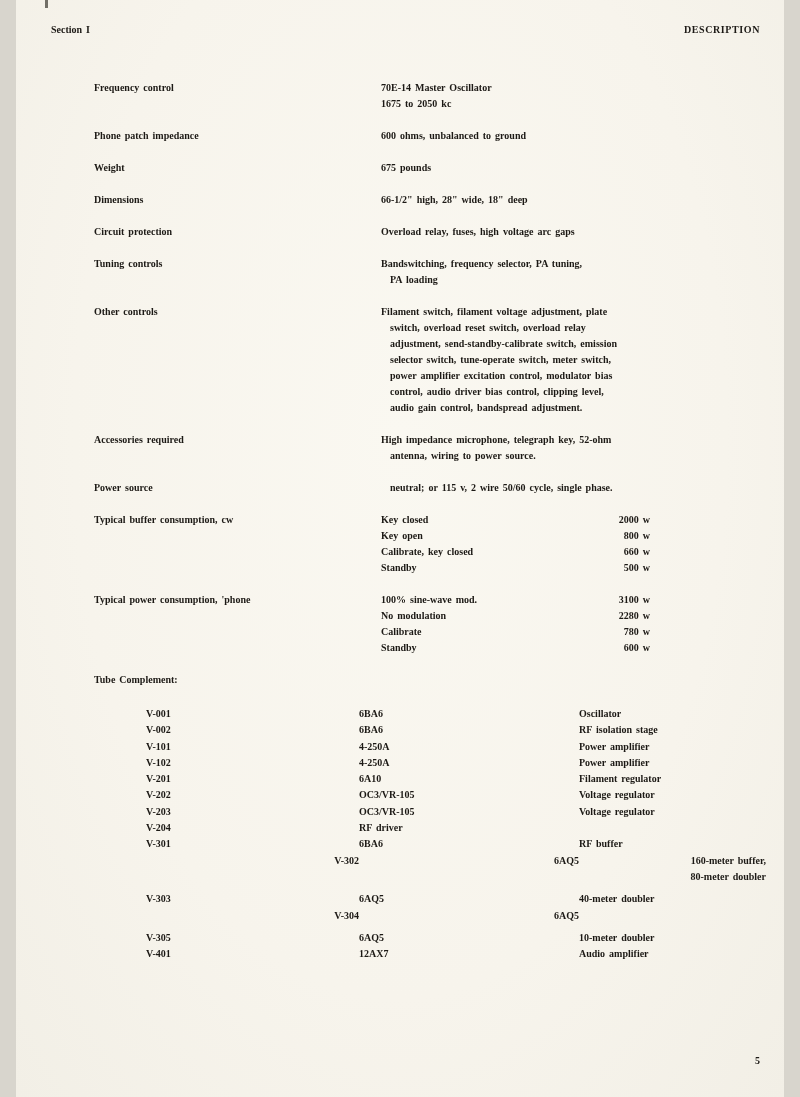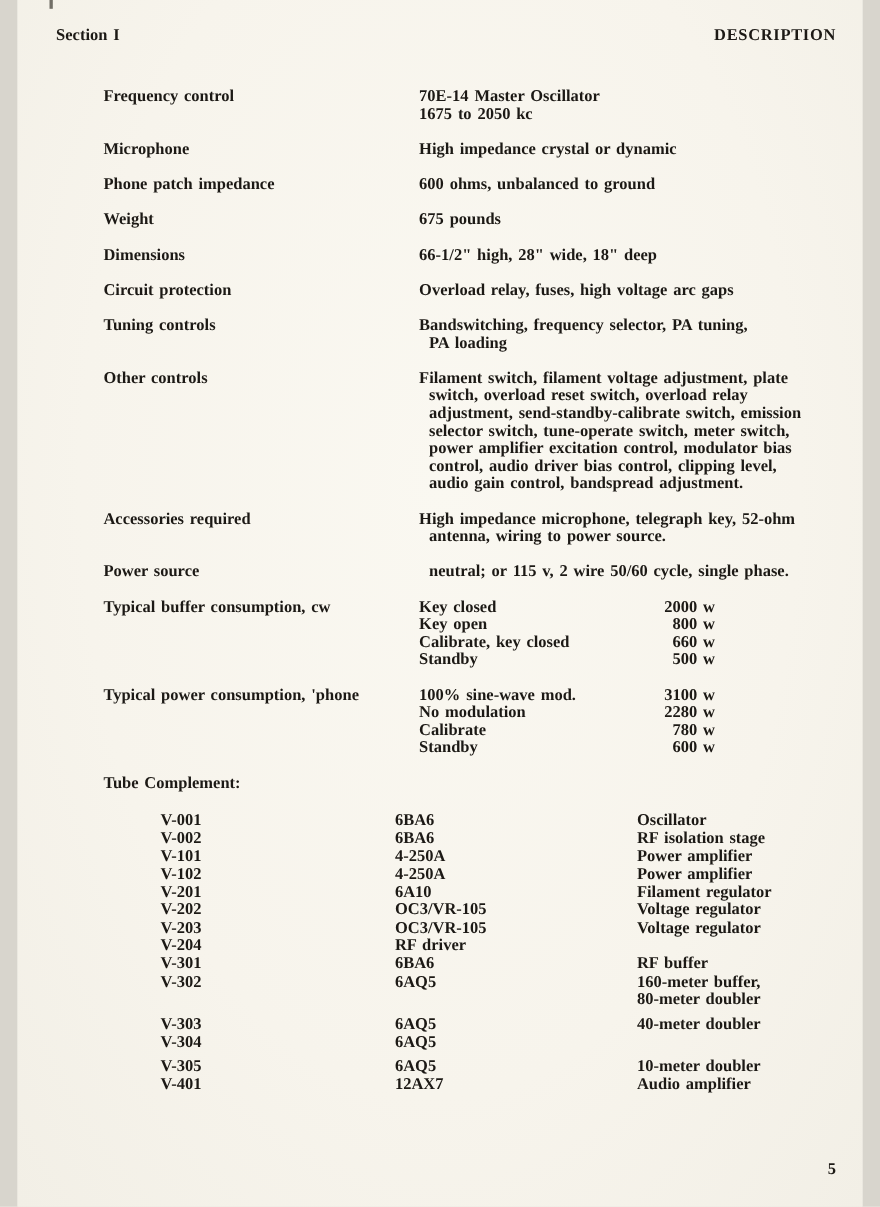--- a/index.html
+++ b/index.html
@@ -7,21 +7,21 @@
   .page {
     position:relative;
     width:768px; height:1097px;
     margin:0 auto;
     background:#f8f5ee;
     background-image: radial-gradient(ellipse at 50% 40%, #faf8f1 0%, #f7f4ec 60%, #f2efe6 100%);
     overflow:hidden;
     font-family:"Liberation Serif","DejaVu Serif",serif;
     font-weight:700;
     color:#1c1915;
-    font-size:15px;
+    font-size:10px;
     word-spacing:1.5px;
   }
   .corner-mark {
     position:absolute; left:29px; top:0;
     width:3px; height:8px; background:#3a372f; opacity:.7;
   }
   .running-head {
     position:absolute; top:24px; left:35px; right:24px;
     display:flex; justify-content:space-between; align-items:baseline;
   }
@@ -37,21 +37,21 @@
   .vline { white-space:nowrap; }
   .vline.ind { padding-left:9px; }
   .pair { display:grid; grid-template-columns:192px 77px; }
   .pwatts { text-align:right; white-space:nowrap; }
   .tube-heading { line-height:16px; margin-top:8px; }
   .tube-table { margin-left:52px; margin-top:18px; }
   .tube-row {
     display:grid; grid-template-columns:213px 220px 1fr;
     line-height:16.3px;
   }
-  .tube-row.gap { margin-bottom:6px; }
+  .tube-row.gap { margin-bottom:6px;text-align:right; }
   .fn-line { white-space:nowrap; }
   .page-number {
     position:absolute; top:1055px; right:24px;
   }
 </style>
 </head>
 <body>
 
 <div class="page">
   <div class="corner-mark"></div>
@@ -61,26 +61,20 @@
     <span class="title">DESCRIPTION</span>
   </div>
 
   <div class="content">
     <div id="spec-list">
         <div class="spec-row">
           <div class="spec-label">Frequency control</div>
           <div class="spec-value">
             <div class="vline">70E-14 Master Oscillator</div>
             <div class="vline">1675 to 2050 kc</div>
-          </div>
-        </div>
-        <div class="spec-row">
-          <div class="spec-label">Microphone</div>
-          <div class="spec-value">
-            <div class="vline">High impedance crystal or dynamic</div>
           </div>
         </div>
         <div class="spec-row">
           <div class="spec-label">Phone patch impedance</div>
           <div class="spec-value">
             <div class="vline">600 ohms, unbalanced to ground</div>
           </div>
         </div>
         <div class="spec-row">
           <div class="spec-label">Weight</div>

